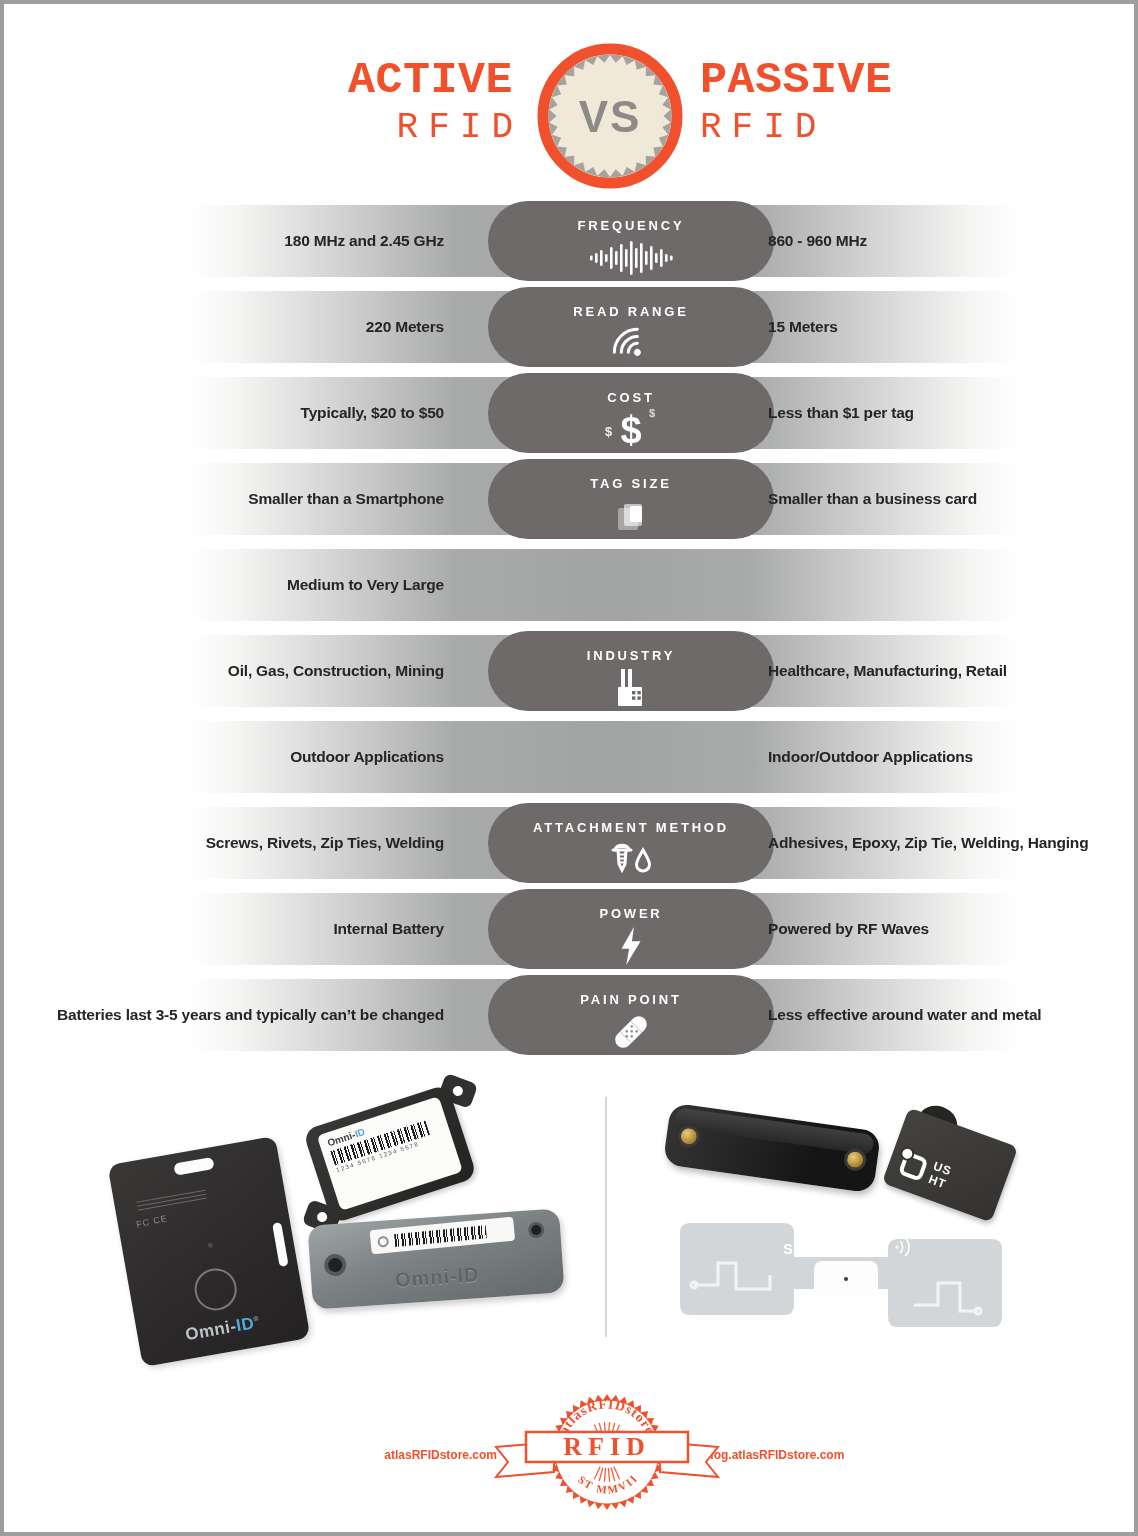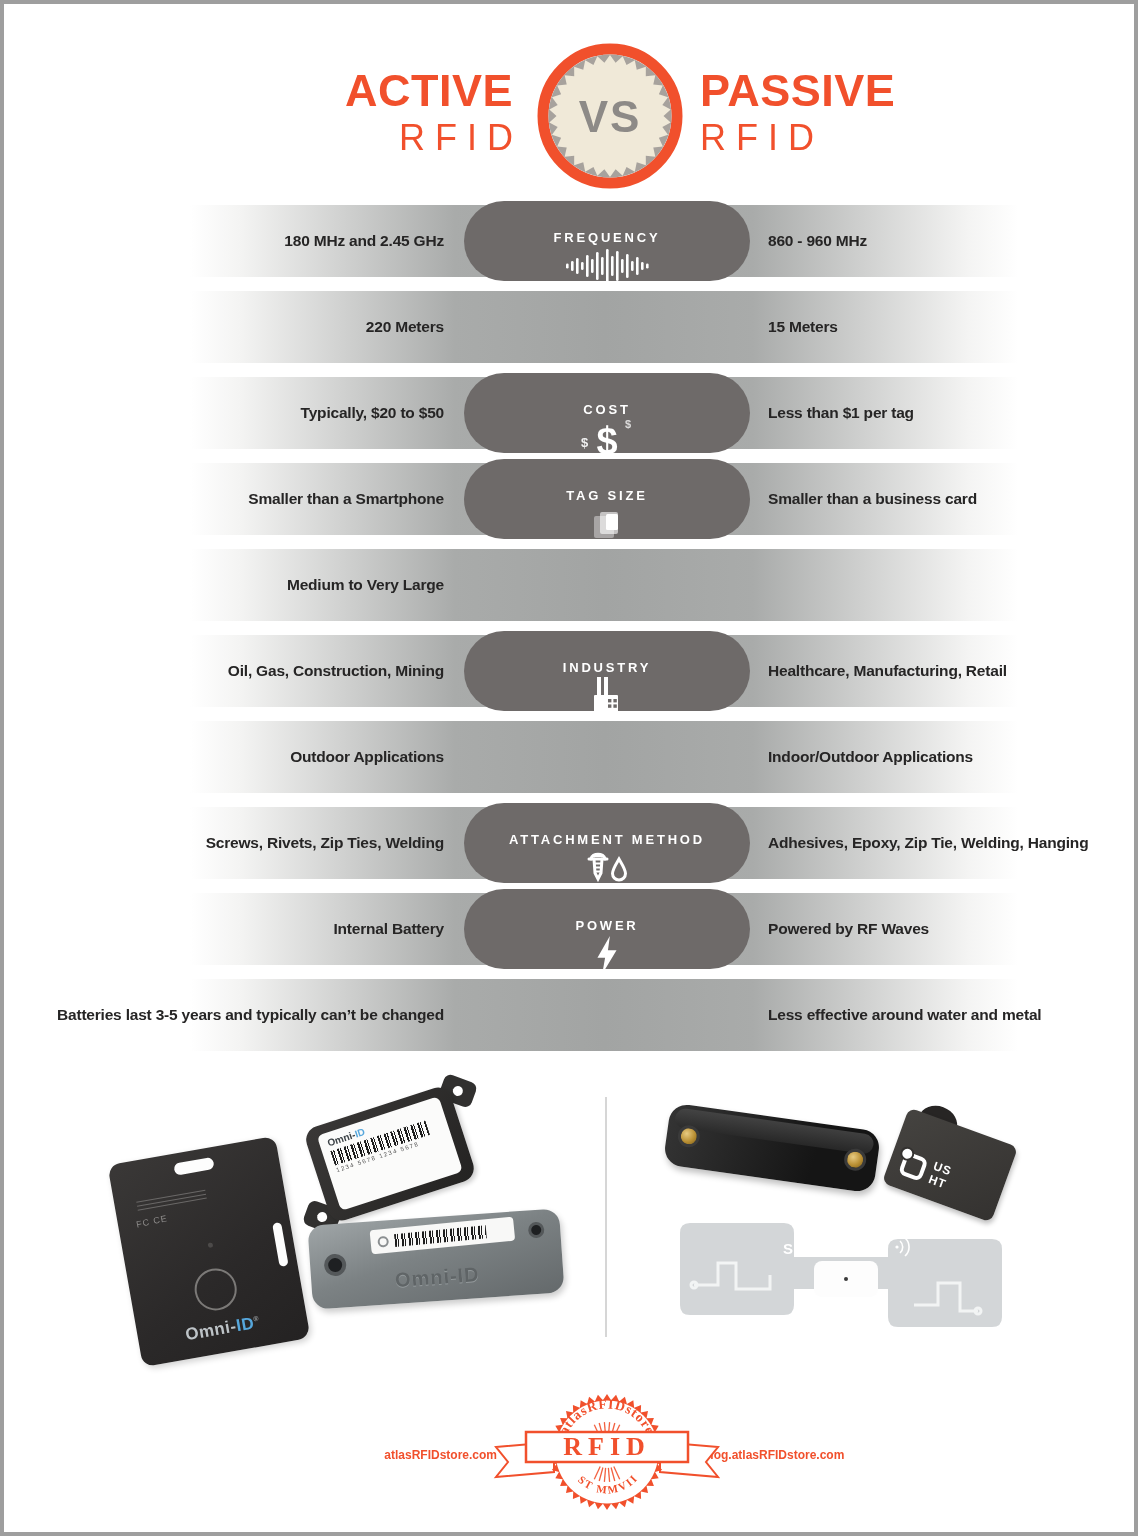--- a/index.html
+++ b/index.html
@@ -4,40 +4,40 @@
 <style>
   :root{
     --accent:#f1502c; --pill:#6e6a69; --band:#a9abaa; --cream:#f0e9d8;
     --vsgray:#8d8a87; --text:#262525; --omniblue:#56a7dc;
   }
   *{box-sizing:border-box}
   body{margin:0;background:#e8e8e8;font-family:"Liberation Sans",sans-serif;}
   .page{position:relative;width:1138px;height:1536px;background:#fff;
         border:4px solid #9e9e9e;overflow:hidden;}
   
-  .hdr-block{position:absolute;top:64px;line-height:1;color:var(--accent);}
+  .hdr-block{position:absolute;top:54px;line-height:1;color:var(--accent);font-family:Liberation Mono, monospace;}
   .hdr-active{right:621px;text-align:right;}
   .hdr-passive{left:696px;text-align:left;}
   .hdr-title{font-size:45px;font-weight:800;letter-spacing:.5px;}
   .hdr-sub{font-size:36px;font-weight:400;letter-spacing:10px;margin-top:7px;}
   .hdr-active .hdr-sub{margin-right:-10px;}
   .vs-badge{position:absolute;left:531px;top:37px;width:150px;height:150px;}
   .vs-badge text{font-family:"Liberation Sans",sans-serif;font-weight:700;
         font-size:44px;letter-spacing:2px;fill:var(--vsgray);}
   
   .table{position:absolute;top:201px;left:0;width:1130px;}
   .row{position:relative;height:72px;margin-bottom:14px;}
   .row::before{content:'';position:absolute;left:186px;width:828px;top:0;bottom:0;
      background:linear-gradient(90deg,#fff 0%,#f4f4f3 6%,var(--band) 32%,#a2a4a3 50%,var(--band) 68%,#f4f4f3 94%,#fff 100%);}
   .cell{position:absolute;top:0;height:100%;display:flex;align-items:center;
      font-size:15.5px;font-weight:700;color:var(--text);letter-spacing:-.2px;white-space:nowrap;}
   .cell.left{left:0;right:690px;justify-content:flex-end;}
   .cell.right{left:764px;right:0;justify-content:flex-start;}
-  .pill{position:absolute;left:460px;top:-4px;width:286px;height:80px;border-radius:40px;
-     background:var(--pill);display:flex;flex-direction:column;align-items:center;padding-top:29px;}
+  .pill{position:absolute;left:484px;top:-4px;width:286px;height:80px;border-radius:40px;
+     background:var(--pill);display:flex;flex-direction:column;align-items:center;padding-top:17px;}
   .pill-label{font-size:13px;font-weight:700;letter-spacing:2.8px;color:#fff;}
   .pill-icon{flex:1;display:flex;align-items:center;justify-content:center;margin-top:1px;}
   .pill-icon svg{display:block}
   .ic-s{stroke:#fff;fill:none;stroke-width:3;}
   .ic-f{fill:#fff;}
   .dollar{position:relative;width:64px;height:46px;color:#fff;}
   .dollar .big{position:absolute;left:50%;top:50%;transform:translate(-50%,-50%);
      font-size:38px;font-weight:700;}
   .dollar .s1{position:absolute;left:6px;bottom:14px;font-size:13px;font-weight:700;opacity:.9;}
   .dollar .s2{position:absolute;right:8px;top:0;font-size:11px;font-weight:700;opacity:.75;}
@@ -150,20 +150,33 @@
               <rect x="78" y="16" width="2.6" height="8" rx="1.3" fill="#fff"></rect>
               <rect x="83" y="17.5" width="2.6" height="5" rx="1.3" fill="#fff"></rect>
             </svg>
         </div>
       </div>
       <div class="cell right">860 - 960 MHz</div>
     </div>
 
     <div class="row">
       <div class="cell left">220 Meters</div>
+      <div class="pill">
+        <div class="pill-label">READ RANGE</div>
+        <div class="pill-icon">
+          <svg width="44" height="44" viewBox="0 0 44 44">
+            <g transform="rotate(-45 22 24)" stroke-linecap="round">
+              <circle cx="22" cy="33" r="3.4" class="ic-f"></circle>
+              <path class="ic-s" stroke-width="3.4" d="M15.6,26.6 A9,9 0 0 1 28.4,26.6"></path>
+              <path class="ic-s" stroke-width="3.4" d="M10.7,21.7 A16,16 0 0 1 33.3,21.7"></path>
+              <path class="ic-s" stroke-width="3.4" d="M5.7,16.7 A23,23 0 0 1 38.3,16.7"></path>
+            </g>
+          </svg>
+        </div>
+      </div>
       <div class="cell right">15 Meters</div>
     </div>
 
     <div class="row">
       <div class="cell left">Typically, $20 to $50</div>
       <div class="pill">
         <div class="pill-label">COST</div>
         <div class="pill-icon">
           <div class="dollar">
             <span class="s1">$</span>
@@ -248,20 +261,39 @@
           <svg width="32" height="42" viewBox="0 0 32 44">
             <polygon class="ic-f" points="19,2 6,25 14,25 11,42 26,17 17,17"></polygon>
           </svg>
         </div>
       </div>
       <div class="cell right">Powered by RF Waves</div>
     </div>
 
     <div class="row">
       <div class="cell left">Batteries last 3-5 years and typically can’t be changed</div>
+      <div class="pill">
+        <div class="pill-label">PAIN POINT</div>
+        <div class="pill-icon">
+          <svg width="44" height="44" viewBox="0 0 44 44">
+            <g transform="rotate(45 22 22)">
+              <rect x="14" y="3" width="16" height="38" rx="8" class="ic-f"></rect>
+              <path d="M14,14.5 H30 M14,29.5 H30" stroke="#6e6a69" stroke-width="1" opacity=".3" fill="none"></path>
+              <g style="fill:var(--pill)" opacity=".75">
+                <circle cx="18.5" cy="17.5" r="1.3"></circle>
+                  <circle cx="25.5" cy="17.5" r="1.3"></circle>
+                <circle cx="22" cy="21" r="1.3"></circle>
+                <circle cx="18.5" cy="24.5" r="1.3"></circle>
+                  <circle cx="25.5" cy="24.5" r="1.3"></circle>
+                <circle cx="22" cy="28" r="1.3"></circle>
+              </g>
+            </g>
+          </svg>
+        </div>
+      </div>
       <div class="cell right">Less effective around water and metal</div>
     </div>
   </main>
 
   <section class="products">
     <div class="divider"></div>
 
     <div class="tagA">
       <div class="slot"></div>
       <div class="lines">

